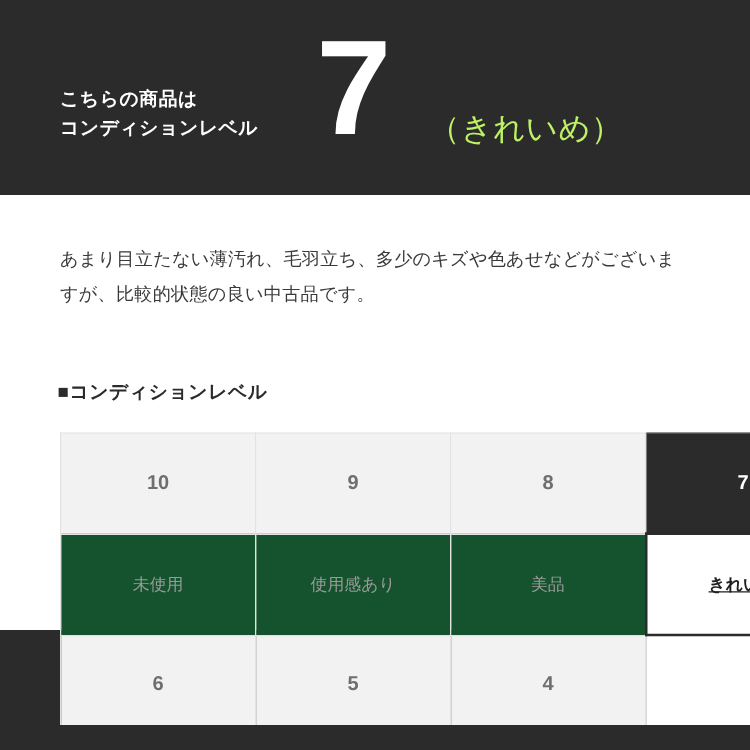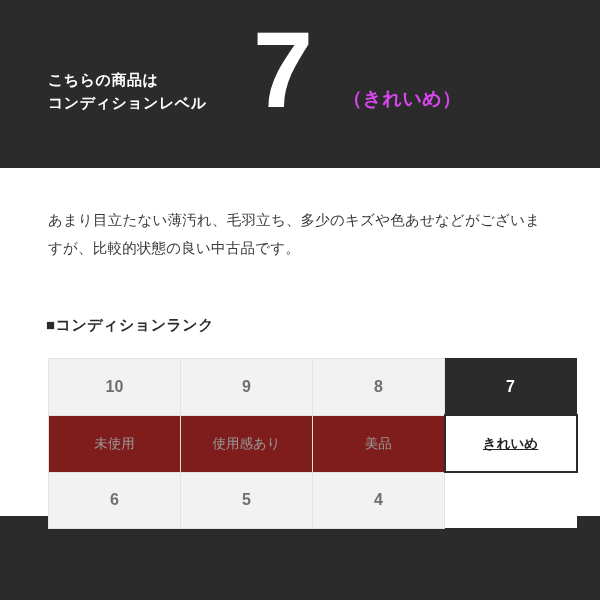--- a/index.html
+++ b/index.html
@@ -57,40 +57,40 @@
     font-size: 108px;
     font-weight: bold;
     line-height: 1;
     color: #ffffff;
     letter-spacing: -2px;
   }
   .head-paren {
     position: absolute;
     left: 295px;
     top: 58px;
-    font-size: 19px;
-    font-weight: bold;
-    color: #d946ef;
+    font-size: 25px;
+    font-weight: normal;
+    color: #bef264;
     letter-spacing: 0.5px;
   }
   .head-suffix {
     position: absolute;
     left: 455px;
     top: 58px;
     font-size: 19px;
     font-weight: bold;
     color: #ffffff;
     letter-spacing: 0.5px;
   }
 
   
   .body-card {
     position: absolute;
     left: 0;
-    top: 168px;
+    top: 156px;
     width: 600px;
     height: 348px;
     background: #ffffff;
   }
   .desc {
     position: absolute;
     left: 48px;
     top: 38px;
     width: 505px;
     font-size: 14.5px;
@@ -119,31 +119,31 @@
   }
   .rank-table td {
     width: 123px;
     height: 47px;
     text-align: center;
     vertical-align: middle;
     border: 1px solid #e2e2e2;
     background: #fafafa;
     color: #8d8d8d;
     font-size: 14px;
-    padding: 4px;
+    padding: 16px;
   }
   .rank-table td.num {
     font-weight: bold;
     font-size: 16px;
     color: #6f6f6f;
     background: #f2f2f2;
   }
   .rank-table td.lbl {
     font-size: 13.5px;
-    background: #7f1d1d;
+    background: #14532d;
     color: #9a9a9a;
   }
   .rank-table td.empty {
     background: #ffffff;
     border: none;
   }
   
   .rank-table td.num.sel {
     background: #2b2b2b;
     color: #ffffff;
@@ -176,21 +176,21 @@
     <div class="header-inner">
       <div class="head-lead">こちらの商品は
 コンディションレベル</div>
       <div class="big-number">7</div>
       <div class="head-paren">（きれいめ）</div>
     </div>
   </div>
 
   <div class="body-card">
     <div class="desc">あまり目立たない薄汚れ、毛羽立ち、多少のキズや色あせなどがございますが、比較的状態の良い中古品です。</div>
-    <div class="section-title">■コンディションランク</div>
+    <div class="section-title">■コンディションレベル</div>
 
     <table class="rank-table">
       <tbody>
         <tr>
           <td class="num">10</td>
           <td class="num">9</td>
           <td class="num">8</td>
           <td class="num sel">7</td>
         </tr>
         <tr>

